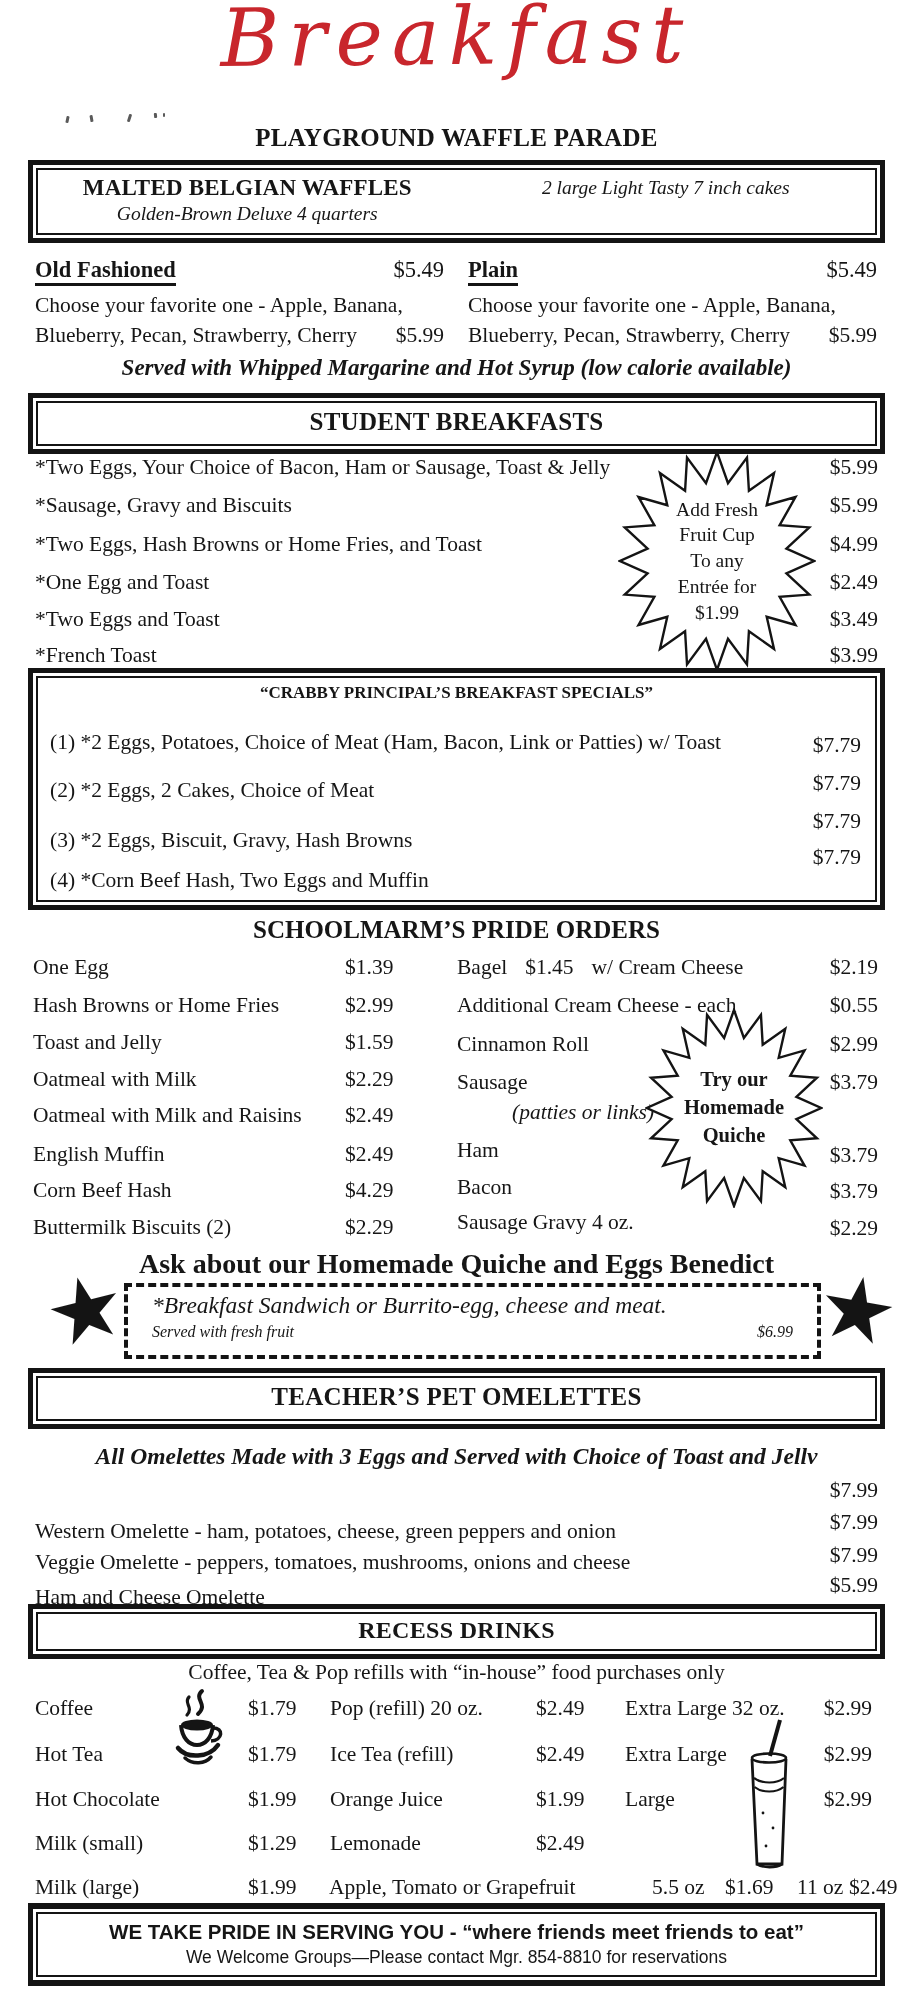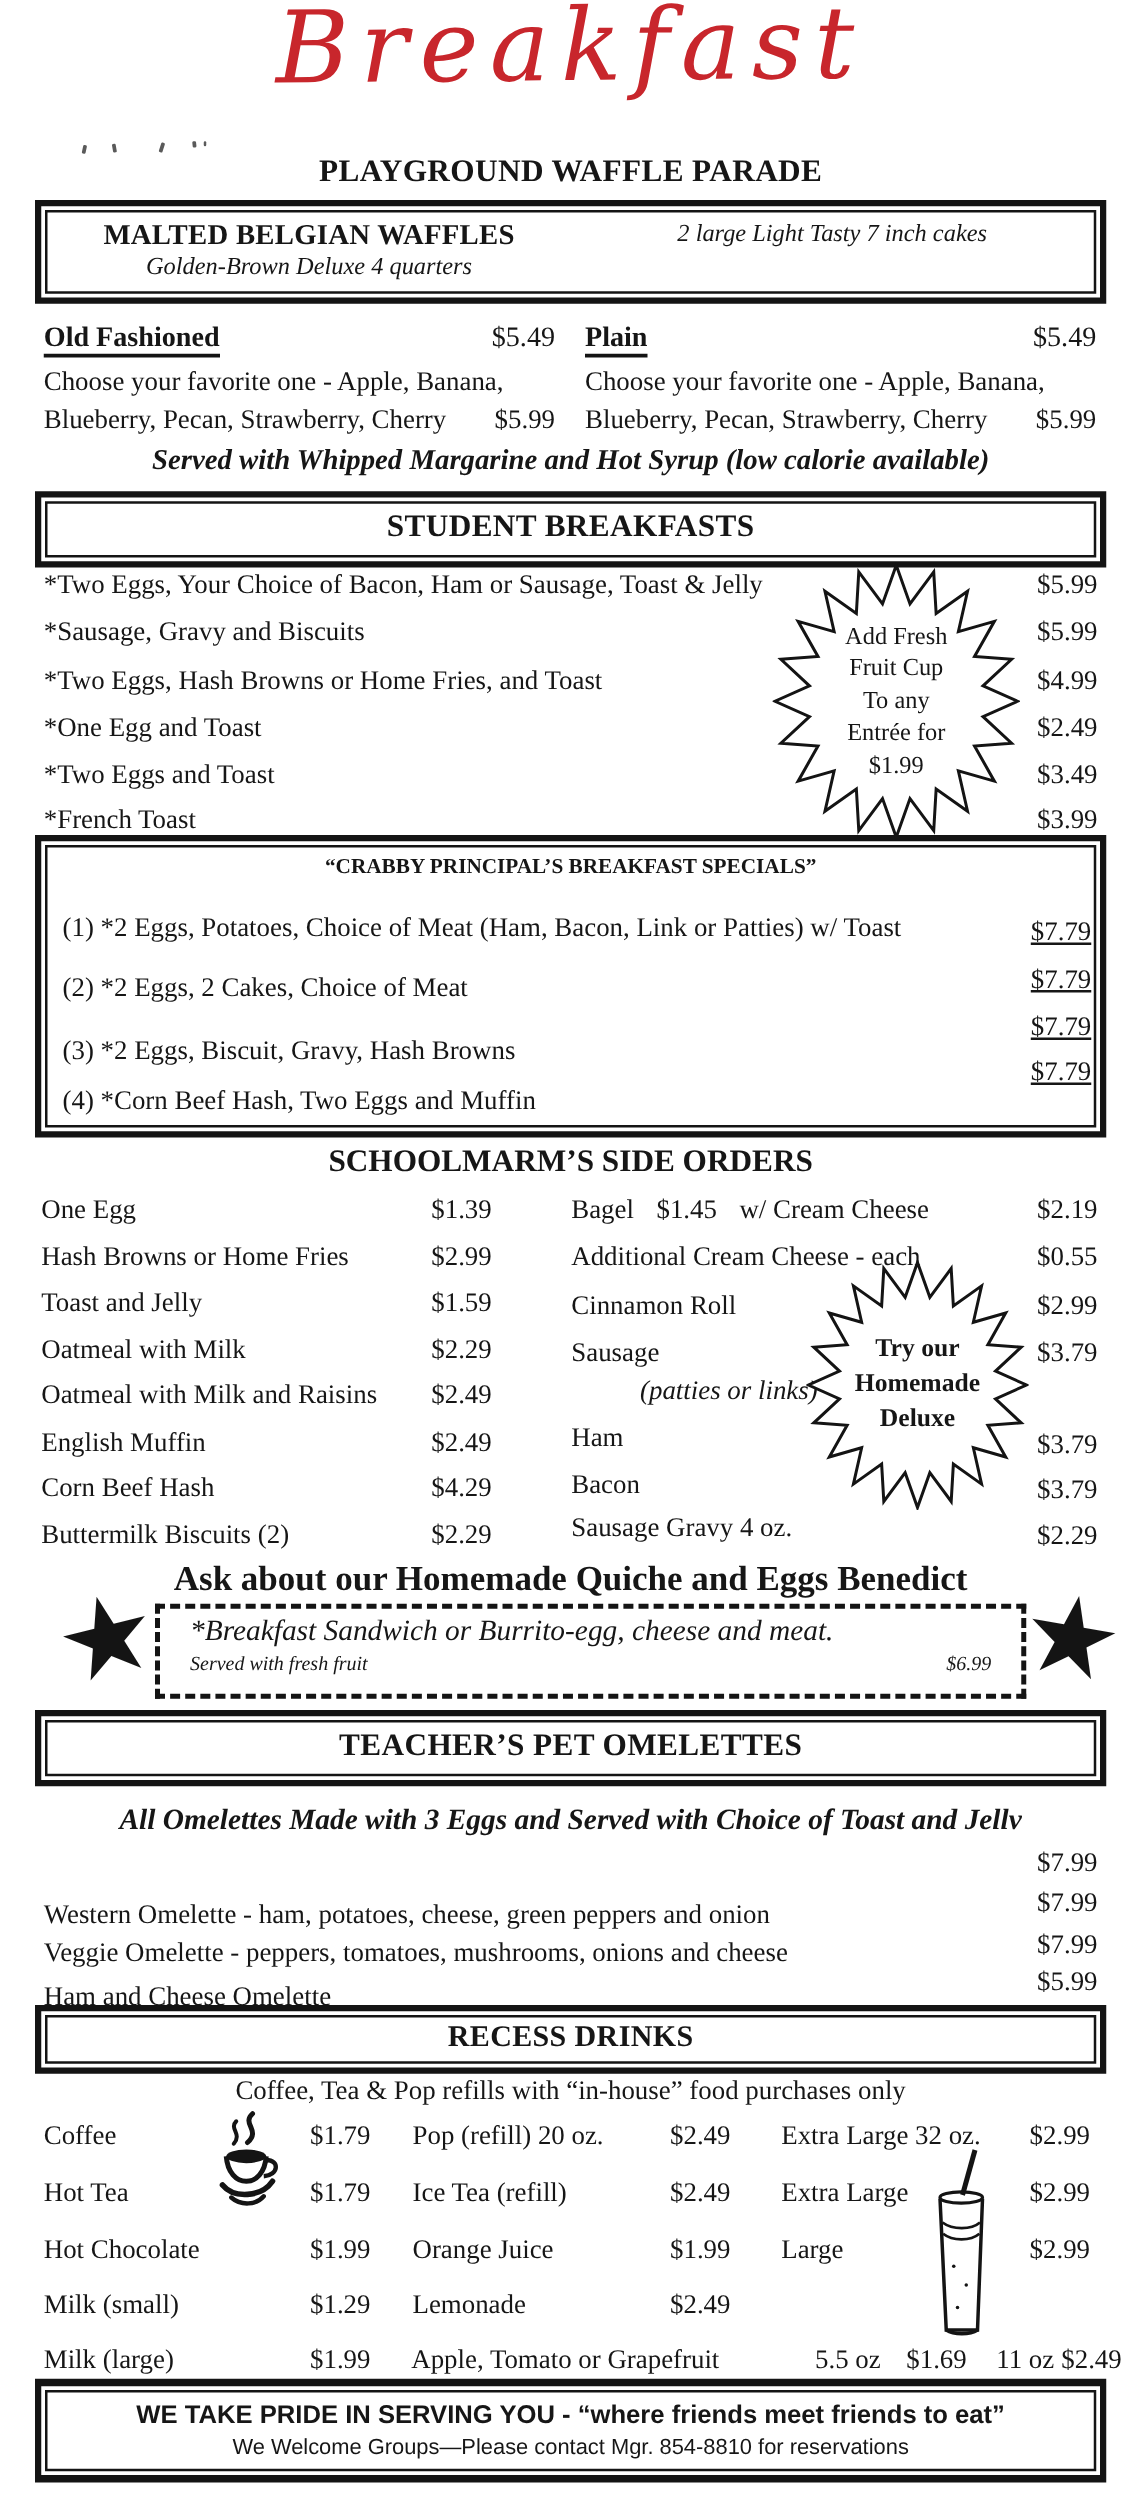--- a/index.html
+++ b/index.html
@@ -55,21 +55,21 @@
   #burst-fruit{left:618px;top:450px;width:198px;height:222px;}
   #burst-fruit .burst-text{font-size:19.5px;line-height:1.32;}
   #burst-quiche{left:645px;top:1008px;width:178px;height:200px;}
   #burst-quiche .burst-text{font-size:20.5px;font-weight:700;line-height:1.35;}
 
   
   #crabby-box{top:668px;}
   #crabby-inner{position:relative;height:222px;}
   #crabby-title{position:absolute;top:5px;left:0;right:0;text-align:center;font-size:17px;font-weight:700;}
   .crabby-item{position:absolute;left:12px;font-size:21.5px;white-space:nowrap;}
-  .crabby-price{position:absolute;right:2px;font-size:21.5px;text-decoration:underline;}
+  .crabby-price{position:absolute;right:14px;font-size:21.5px;}
 
   
   #sides-title{top:916px;left:0;right:0;text-align:center;font-size:25px;font-weight:700;}
   #sides-left{top:955px;left:33px;width:400px;height:295px;}
   #sides-left .mprice{right:auto;left:312px;}
   #sides-right{top:955px;left:457px;width:421px;height:295px;}
   .inline-gap{margin-left:18px;}
   .sub-italic{font-style:italic;}
 
   #benedict-note{top:1248px;left:0;right:0;text-align:center;font-size:28px;font-weight:700;}
@@ -193,21 +193,21 @@
       <div class="crabby-item" style="top:100px">(2) *2 Eggs, 2 Cakes, Choice of Meat</div>
       <div class="crabby-item" style="top:150px">(3) *2 Eggs, Biscuit, Gravy, Hash Browns</div>
       <div class="crabby-item" style="top:190px">(4) *Corn Beef Hash, Two Eggs and Muffin</div>
       <div class="crabby-price" style="top:55px">$7.79</div>
       <div class="crabby-price" style="top:93px">$7.79</div>
       <div class="crabby-price" style="top:131px">$7.79</div>
       <div class="crabby-price" style="top:167px">$7.79</div>
     </div>
   </div>
 
-  <div class="abs" id="sides-title">SCHOOLMARM’S SIDE ORDERS</div>
+  <div class="abs" id="sides-title">SCHOOLMARM’S PRIDE ORDERS</div>
 
   <div class="abs" id="sides-left">
     <div class="mrow" style="top:0"><span>One Egg</span><span class="mprice">$1.39</span></div>
     <div class="mrow" style="top:38px"><span>Hash Browns or Home Fries</span><span class="mprice">$2.99</span></div>
     <div class="mrow" style="top:75px"><span>Toast and Jelly</span><span class="mprice">$1.59</span></div>
     <div class="mrow" style="top:112px"><span>Oatmeal with Milk</span><span class="mprice">$2.29</span></div>
     <div class="mrow" style="top:148px"><span>Oatmeal with Milk and Raisins</span><span class="mprice">$2.49</span></div>
     <div class="mrow" style="top:187px"><span>English Muffin</span><span class="mprice">$2.49</span></div>
     <div class="mrow" style="top:223px"><span>Corn Beef Hash</span><span class="mprice">$4.29</span></div>
     <div class="mrow" style="top:260px"><span>Buttermilk Biscuits (2)</span><span class="mprice">$2.29</span></div>
@@ -227,21 +227,21 @@
     <div class="mrow" style="top:255px"><span>Sausage Gravy 4 oz.</span><span class="mprice" style="top:6px">$2.29</span></div>
   </div>
 
   <div class="burst" id="burst-quiche">
     <div class="burst-bg burst-svg"><svg viewBox="0 0 100 100" preserveAspectRatio="none" width="100%" height="100%">
           <polygon points="50.00,1.00 55.55,14.94 65.14,3.40 66.12,18.37 78.80,10.36 75.10,24.90 89.64,21.20 81.63,33.88 96.60,34.86 85.06,44.45 99.00,50.00 85.06,55.55 96.60,65.14 81.63,66.12 89.64,78.80 75.10,75.10 78.80,89.64 66.12,81.63 65.14,96.60 55.55,85.06 50.00,99.00 44.45,85.06 34.86,96.60 33.88,81.63 21.20,89.64 24.90,75.10 10.36,78.80 18.37,66.12 3.40,65.14 14.94,55.55 1.00,50.00 14.94,44.45 3.40,34.86 18.37,33.88 10.36,21.20 24.90,24.90 21.20,10.36 33.88,18.37 34.86,3.40 44.45,14.94" fill="#ffffff" stroke="#141414" stroke-width="2.4" vector-effect="non-scaling-stroke"></polygon>
         </svg></div>
     <div class="burst-text">
       <div>Try our</div>
       <div>Homemade</div>
-      <div>Deluxe</div>
+      <div>Quiche</div>
     </div>
   </div>
 
   <div class="abs" id="benedict-note">Ask about our Homemade Quiche and Eggs Benedict</div>
   <span class="star" id="star-left">★</span>
   <span class="star" id="star-right">★</span>
   <div class="abs" id="sandwich-box">
     <div class="sw-line1">*Breakfast Sandwich or Burrito-egg, cheese and meat.</div>
     <div class="sw-line2">
       <span>Served with fresh fruit</span>

